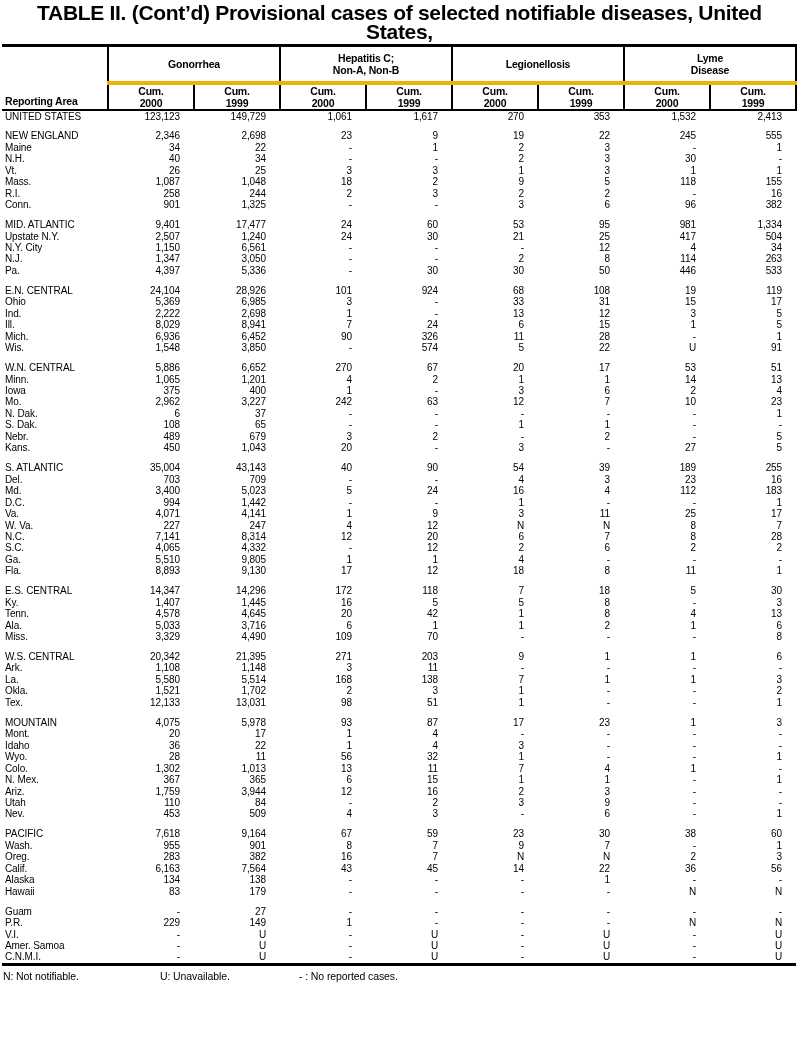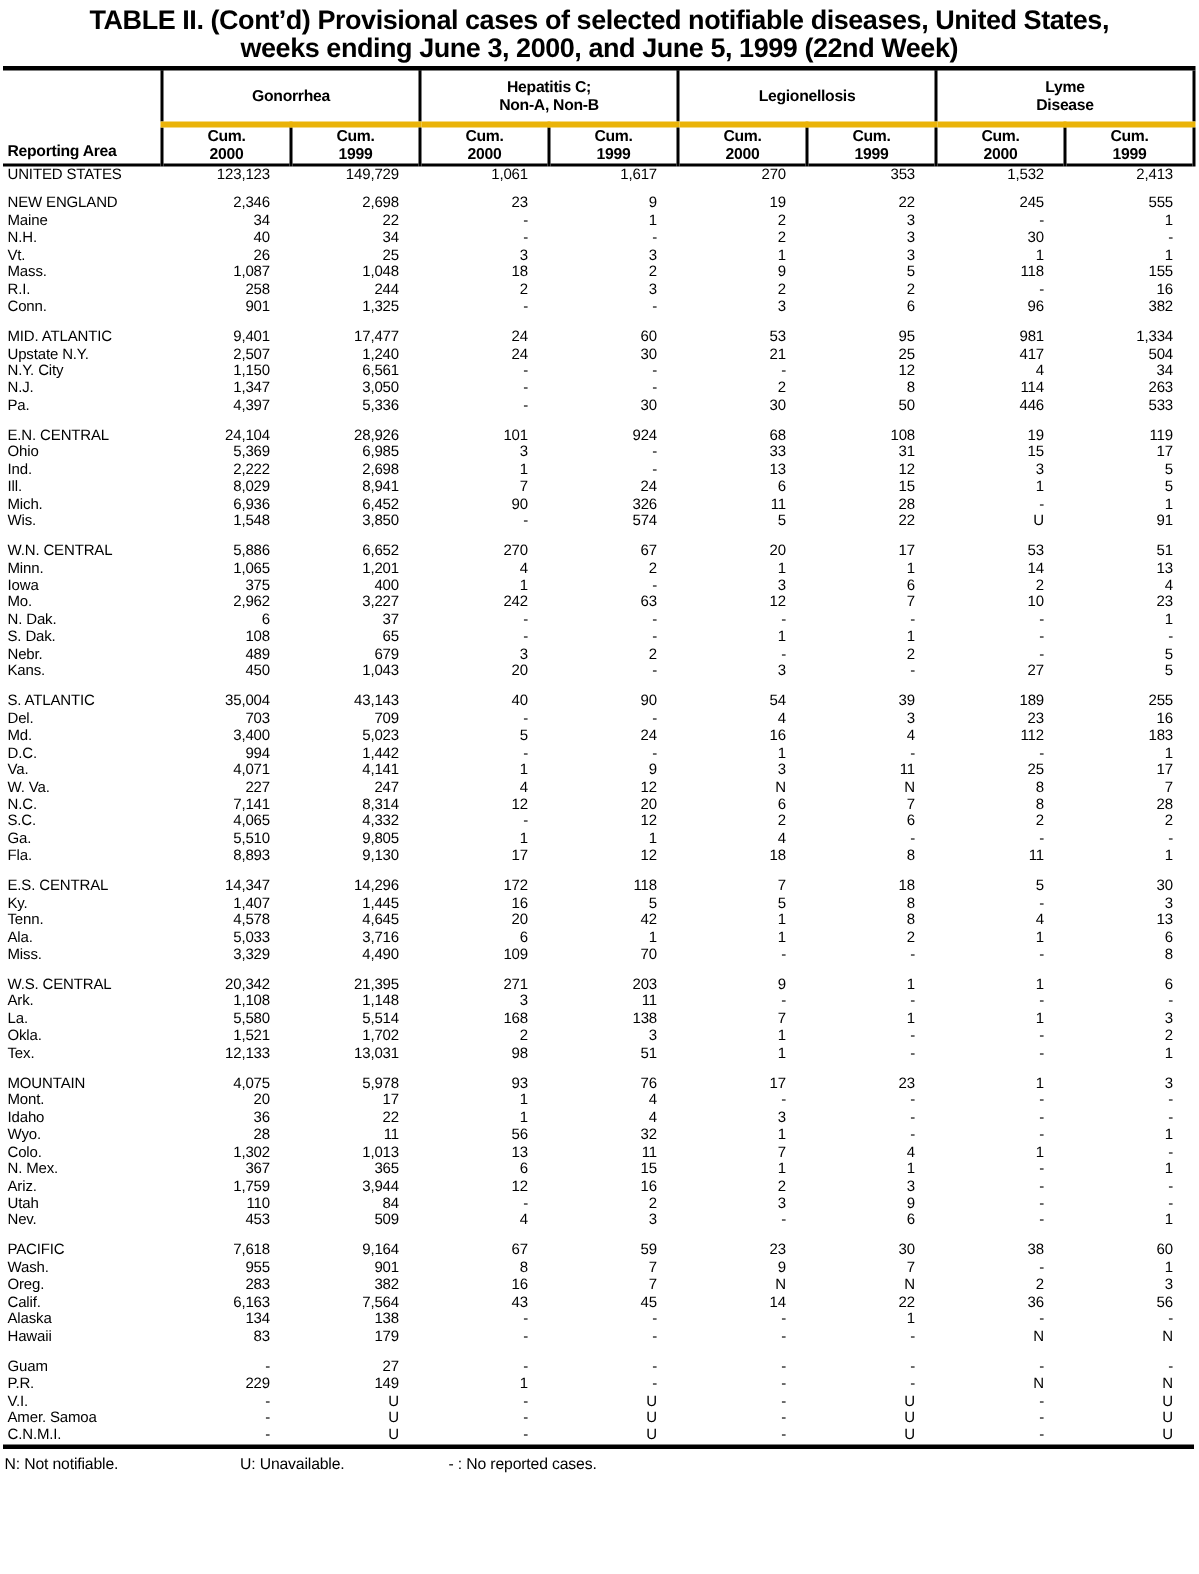--- a/index.html
+++ b/index.html
@@ -6,21 +6,21 @@
   html, body {
     width: 799px; height: 1049px;
     background: #ffffff; color: #000000;
     font-family: "Liberation Sans", sans-serif;
     overflow: hidden;
   }
   .page { position: relative; width: 799px; height: 1049px; padding: 2px 2px 0 2px; }
 
   .title {
     text-align: center; font-weight: bold;
-    font-size: 18px; line-height: 18.5px; letter-spacing: -0.3px;
+    font-size: 21px; line-height: 18.5px; letter-spacing: -0.3px;
     padding-top: 2px;
   }
 
   table.main {
     border-collapse: collapse; table-layout: fixed;
     width: 795px; margin-top: 3px;
     border-top: 3px solid #000;
     border-bottom: 3px solid #000;
   }
   col.c-area { width: 106px; }
@@ -61,21 +61,20 @@
   .fn-1 { width: 157px; }
   .fn-2 { width: 139px; }
 </style>
 </head>
 <body>
 
 <div class="page">
 
   <div class="title">
     <div>TABLE II. (Cont’d) Provisional cases of selected notifiable diseases, United States,</div>
-    <div>weeks ending June 3, 2000, and June 5, 1999 (22nd Week)</div>
   </div>
 
   <table class="main">
     <colgroup>
       <col class="c-area">
       <col class="c-val">
         <col class="c-val">
         <col class="c-val">
         <col class="c-val">
       <col class="c-val">
@@ -678,21 +677,21 @@
           <td class="val">1</td>
         </tr>
         <tr class="gap">
           <td colspan="9"></td>
         </tr>
         <tr class="section">
           <td class="area">MOUNTAIN</td>
           <td class="val">4,075</td>
           <td class="val">5,978</td>
           <td class="val">93</td>
-          <td class="val">76</td>
+          <td class="val">87</td>
           <td class="val">17</td>
           <td class="val">23</td>
           <td class="val">1</td>
           <td class="val">3</td>
         </tr>
         <tr class="state">
           <td class="area">Mont.</td>
           <td class="val">20</td>
           <td class="val">17</td>
           <td class="val">1</td>

